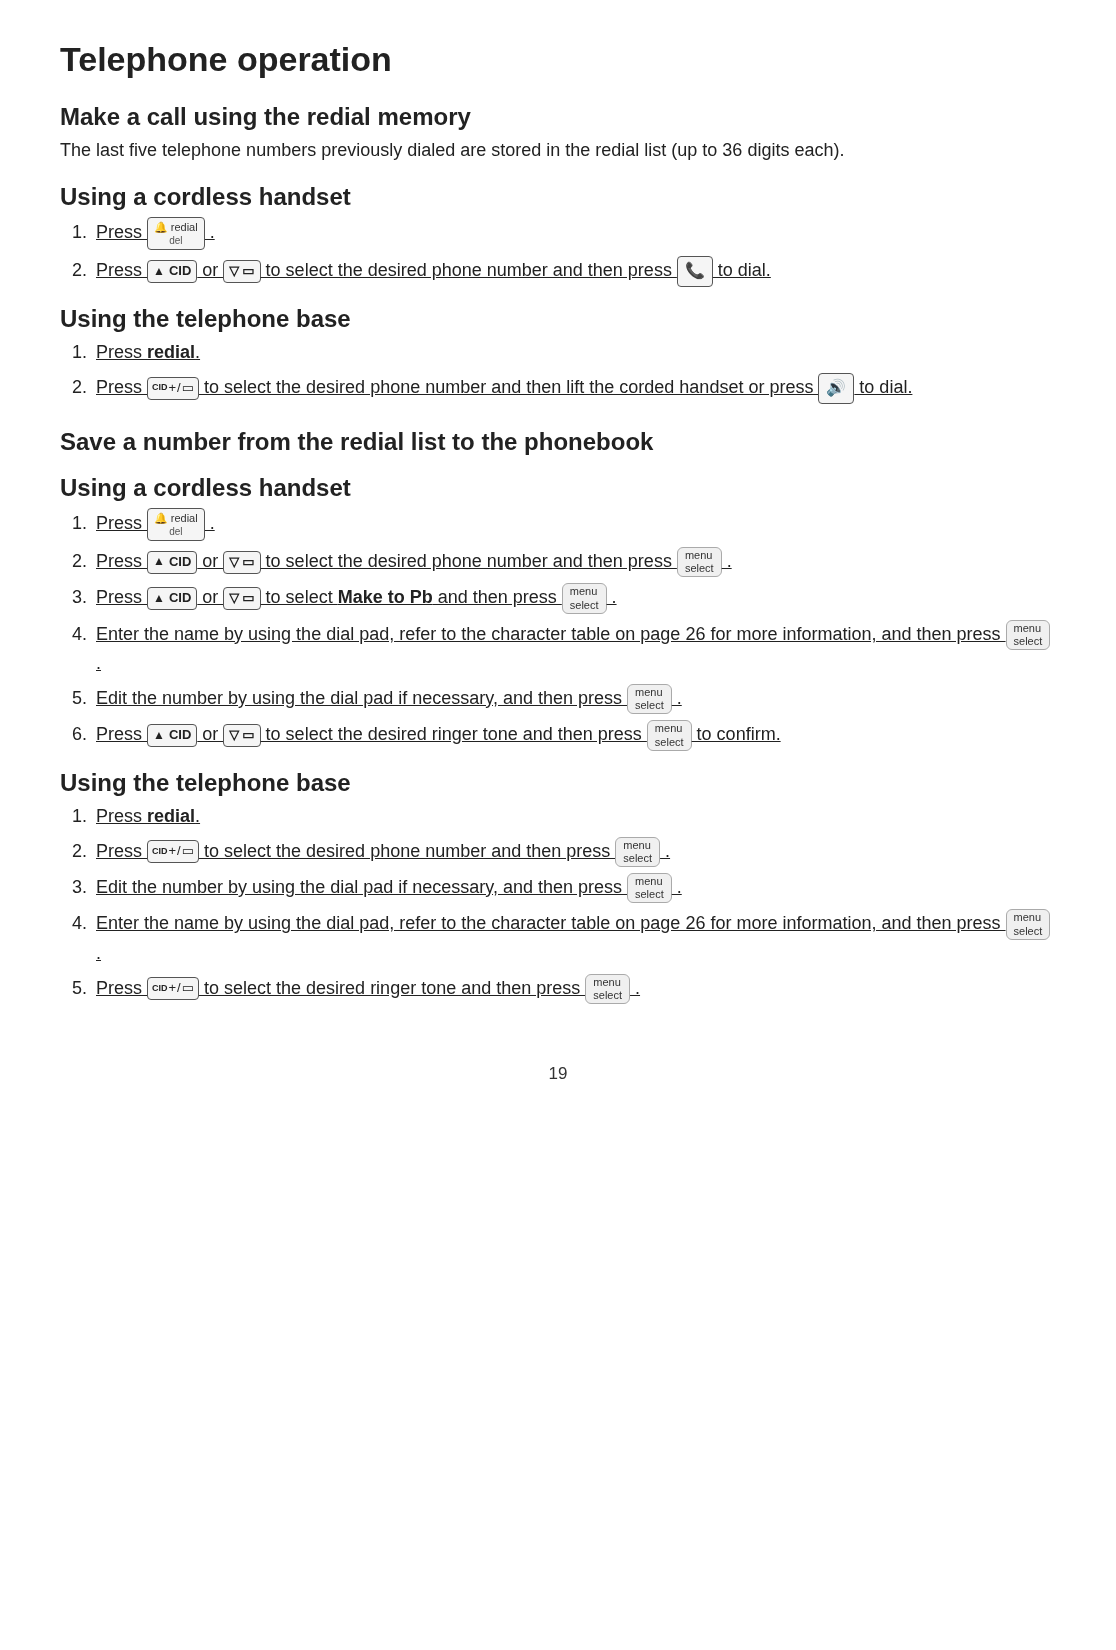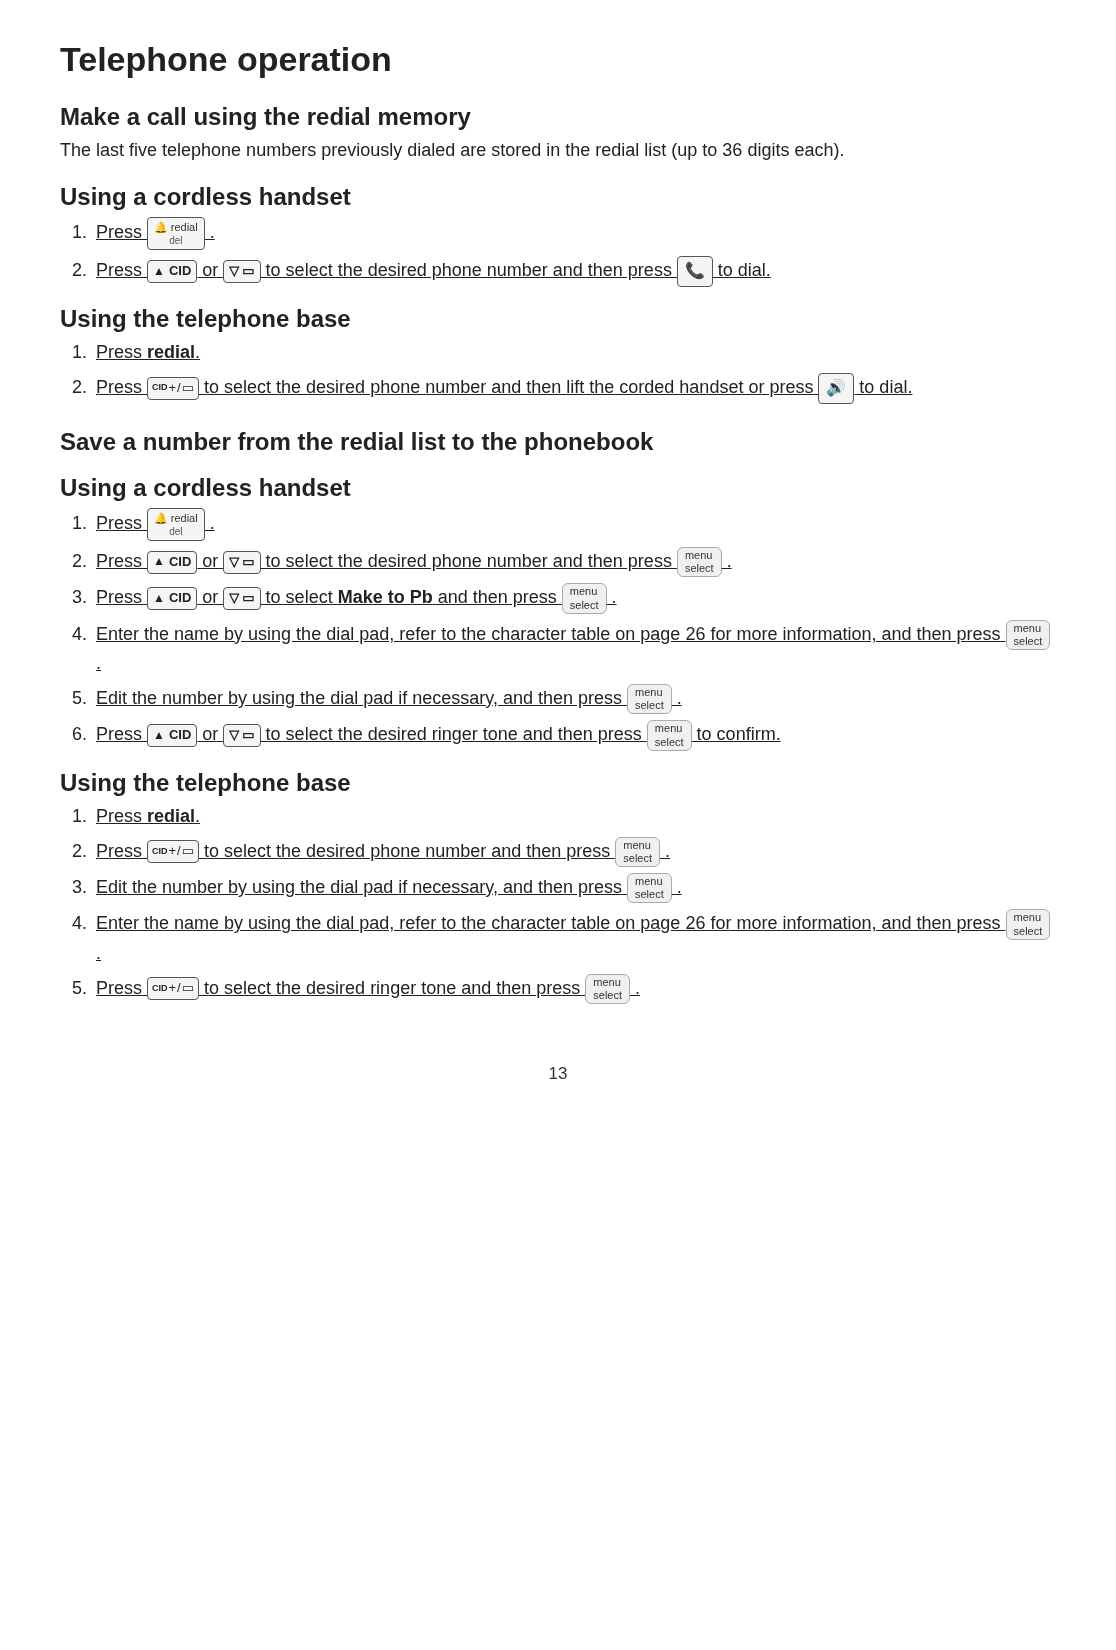--- a/index.html
+++ b/index.html
@@ -372,13 +372,13 @@
       to select the desired ringer tone and then press
       <span class="btn-menu-select">
         <span>menu</span>
         <span>select</span>
       </span>
       .
     </li>
   </ol>
 </div>
 
-<div class="page-num">13</div>
+<div class="page-num">19</div>
 
 </body></html>

